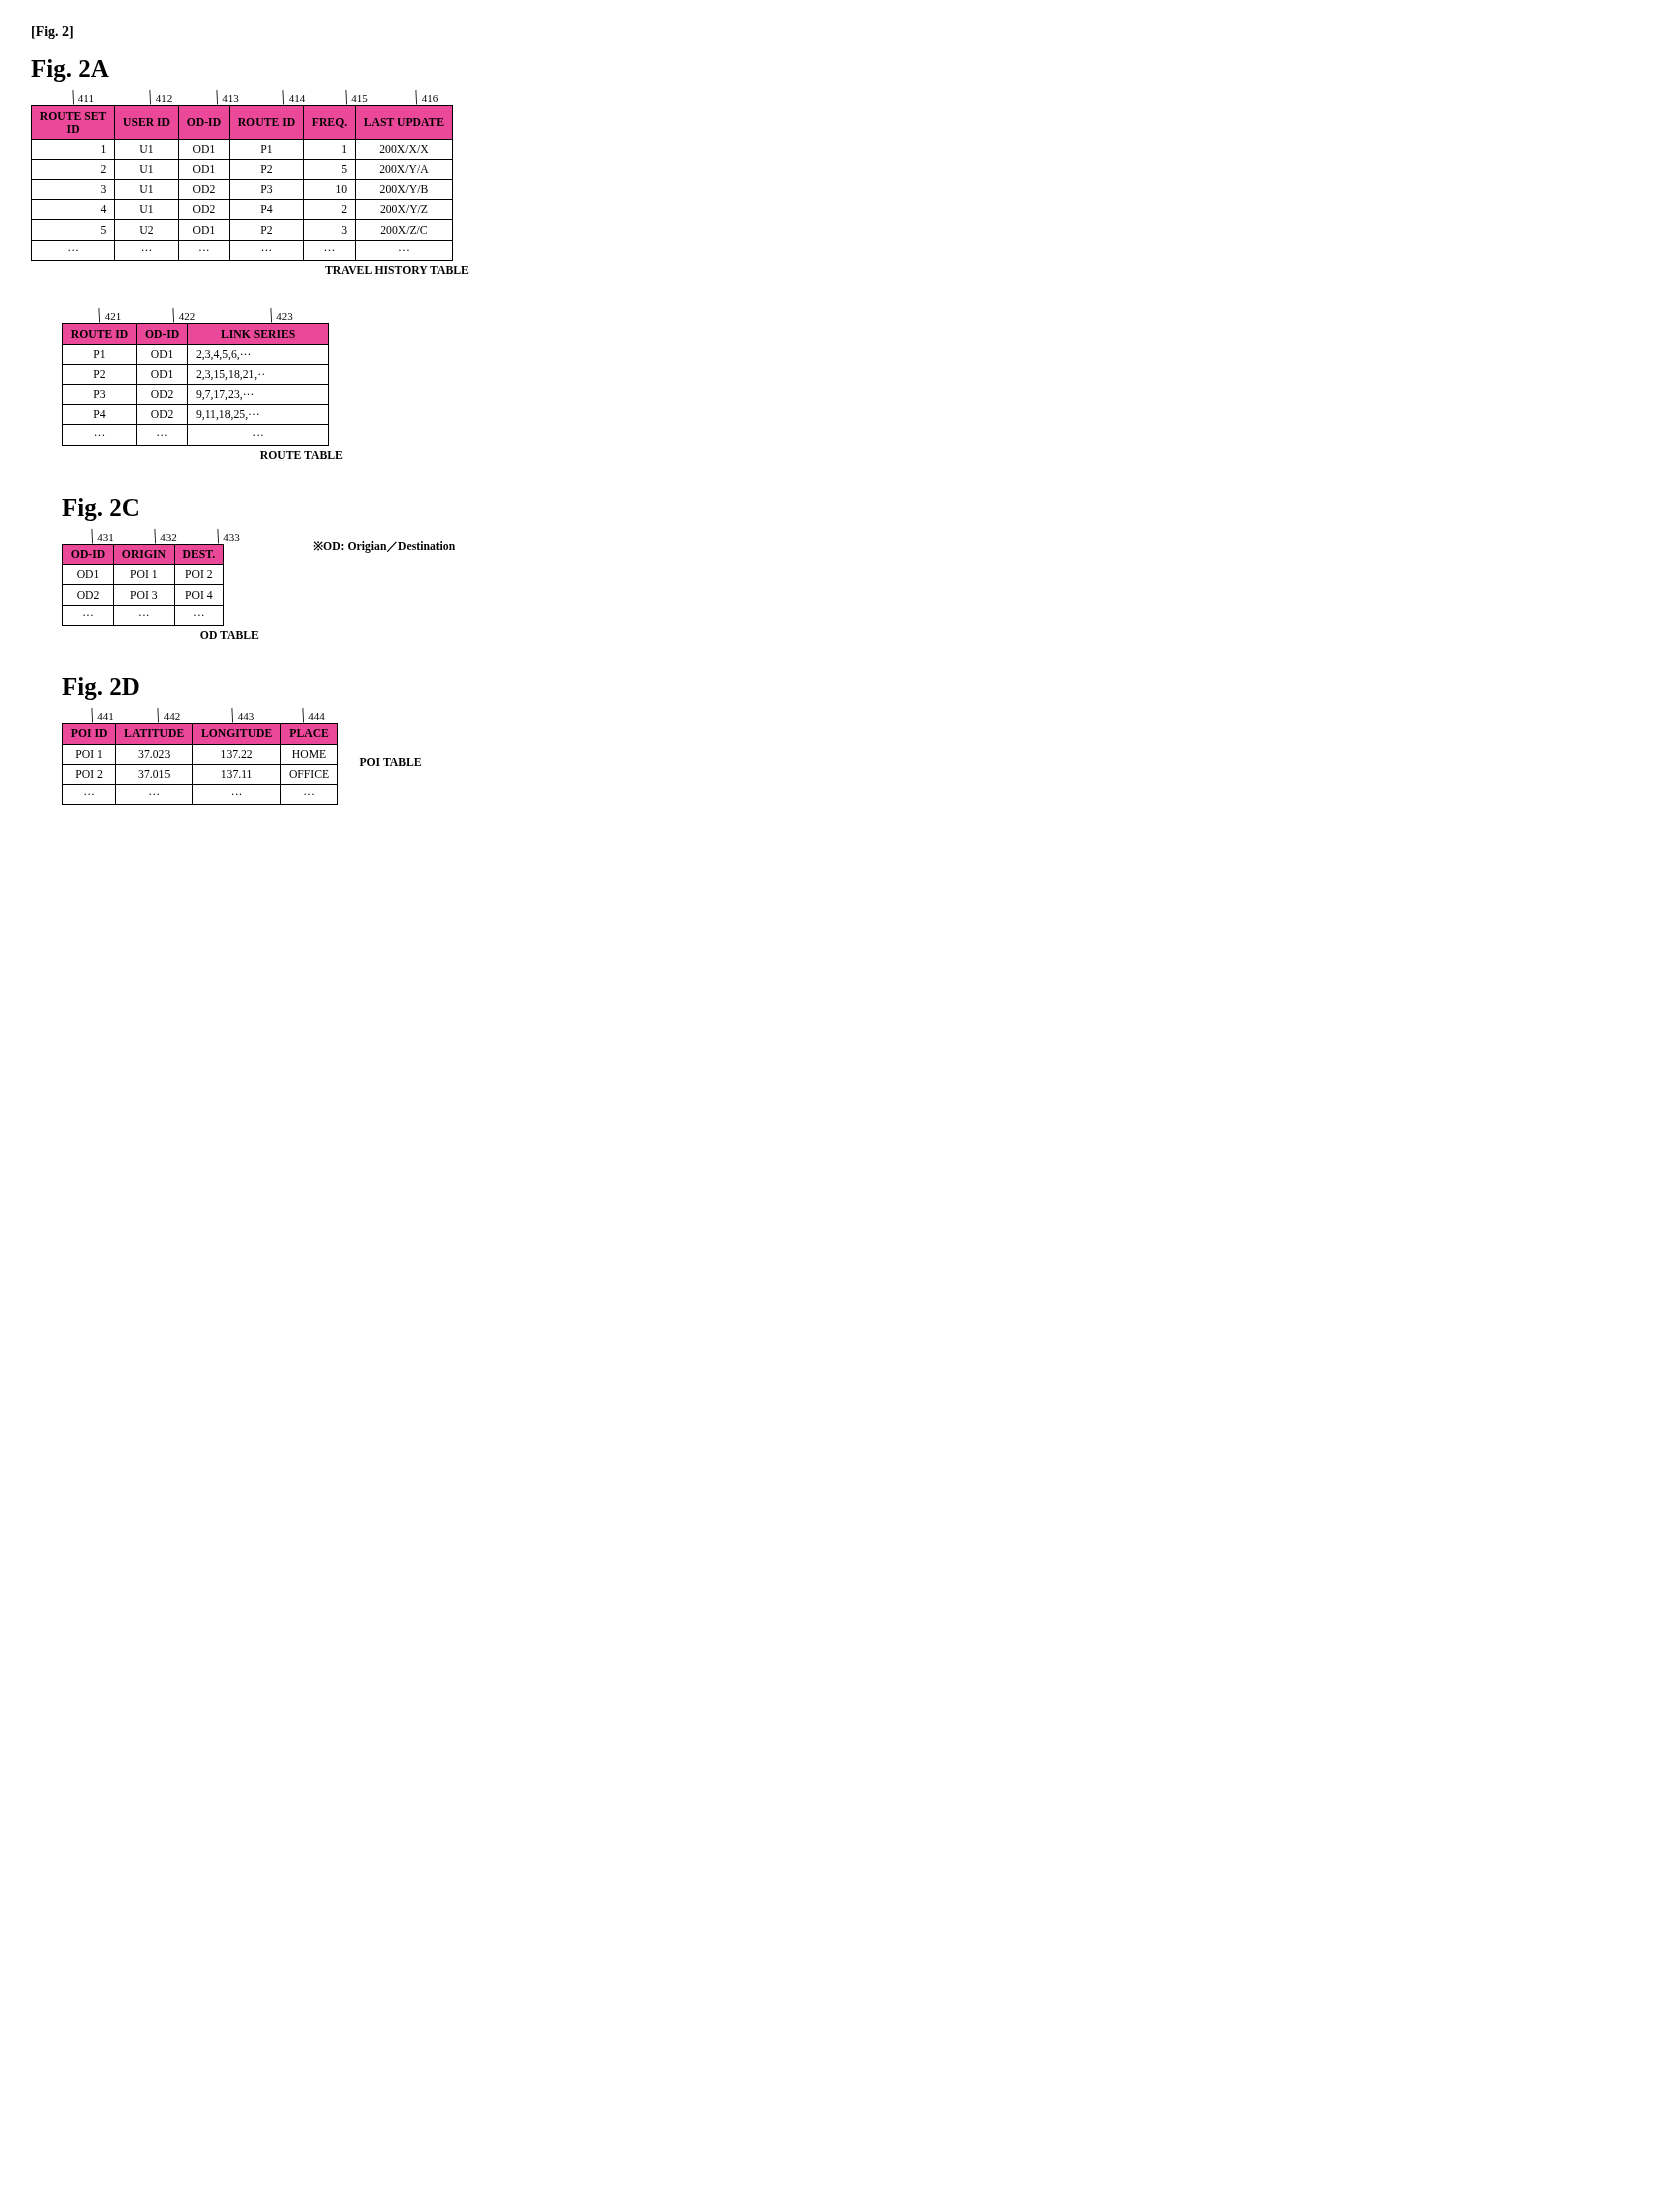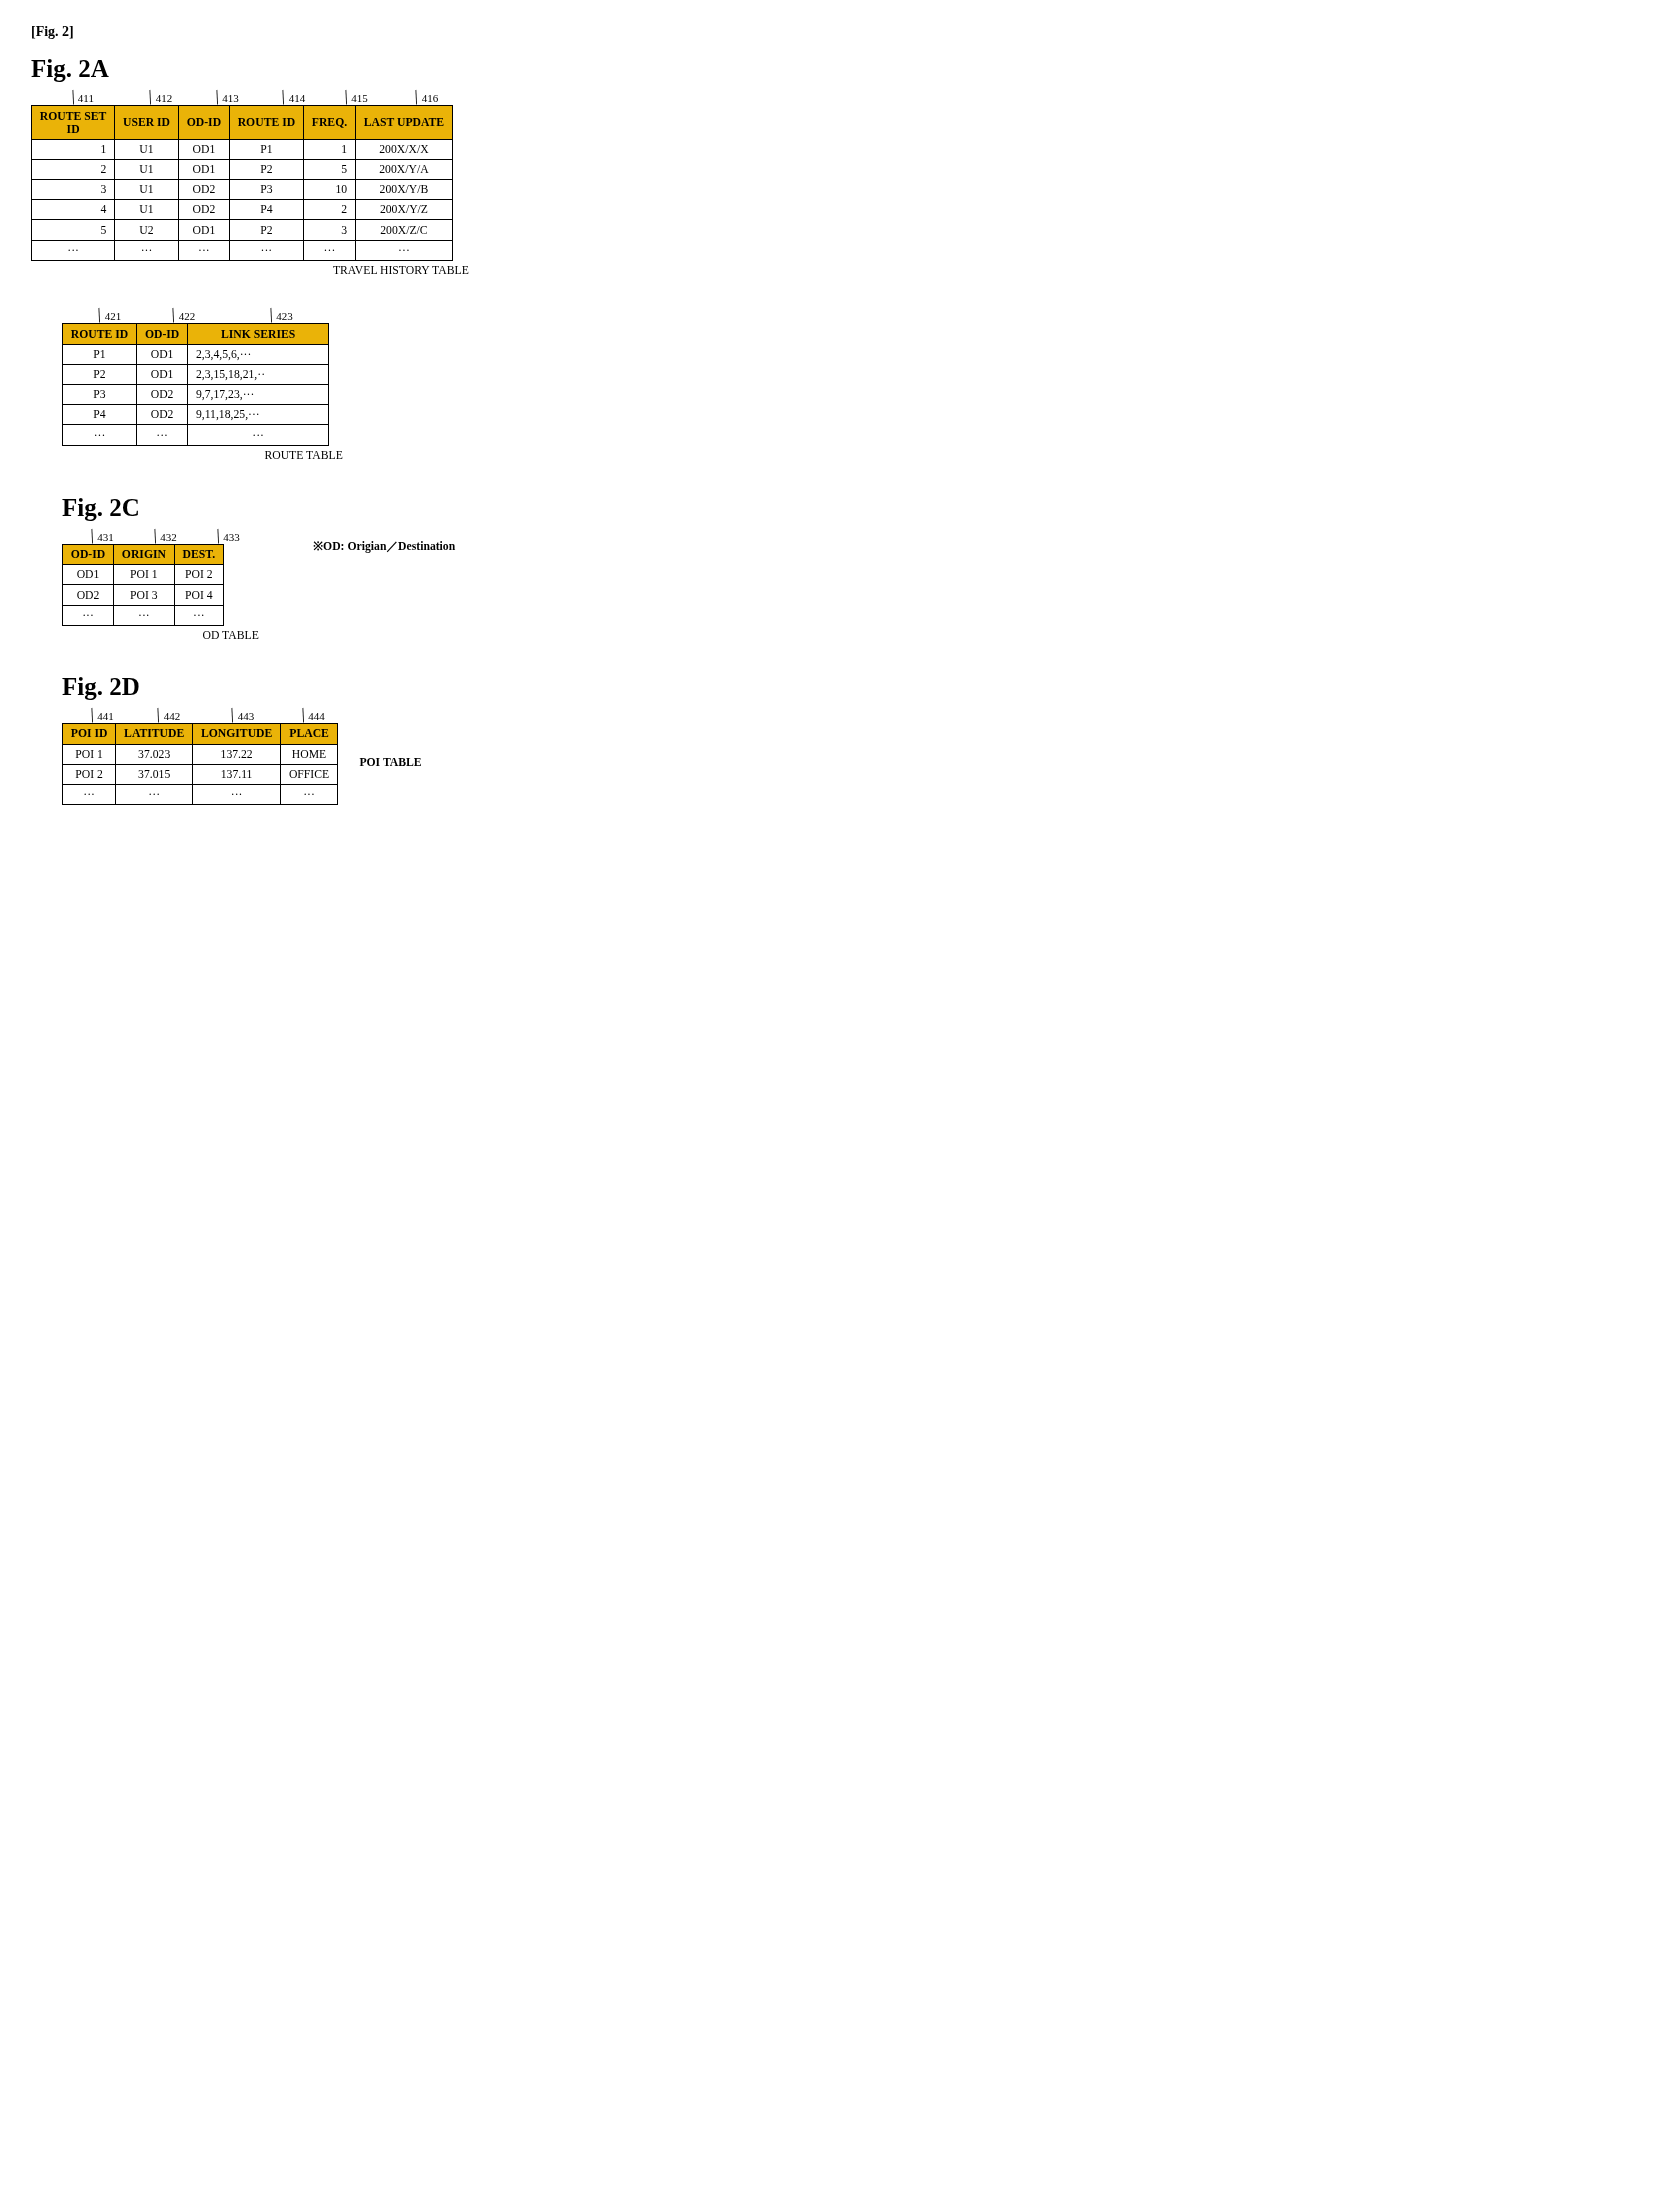--- a/index.html
+++ b/index.html
@@ -32,34 +32,34 @@
       font-size: 11.7px;
     }
     table td, table th {
       border: 0.8px solid #000;
       padding: 3.1px 7.8px;
       text-align: center;
       min-width: 47px;
     }
     table th {
       font-weight: normal;
-      background: #eab308;
+      background: #ec4899;
     }
     .col-header {
       font-weight: bold;
       text-align: center;
       white-space: pre-line;
     }
     .right-align {
       text-align: right;
     }
     .table-name {
       text-align: right;
       font-size: 11.7px;
-      font-weight: normal;
+      font-weight: bold;
       margin-top: 3.1px;
     }
     
     .annotation-row {
       display: flex;
       align-items: flex-end;
       margin-bottom: 1.6px;
       gap: 0;
     }
     .ann-item {

